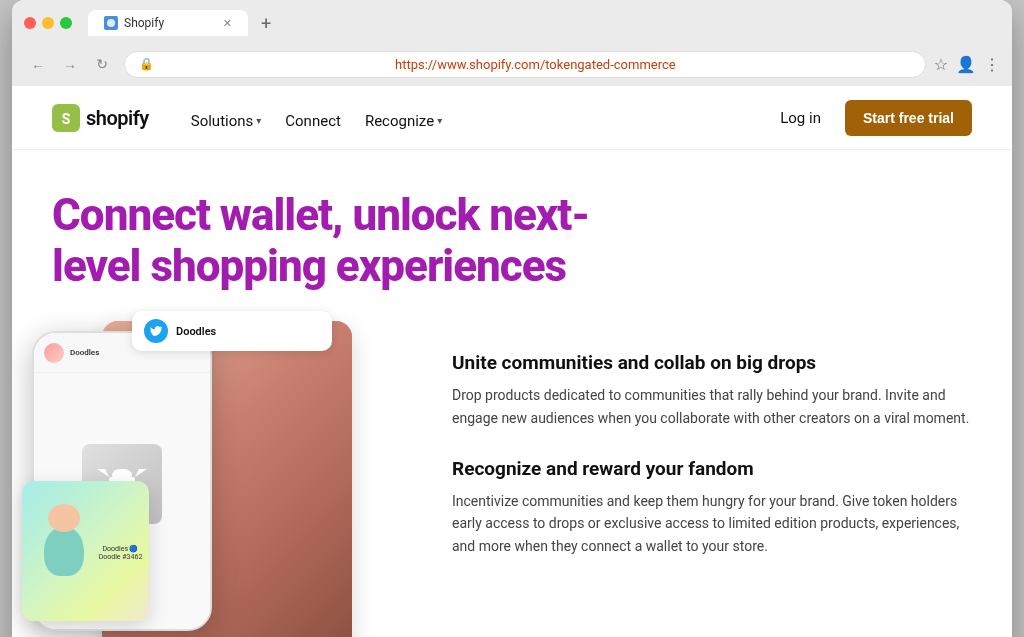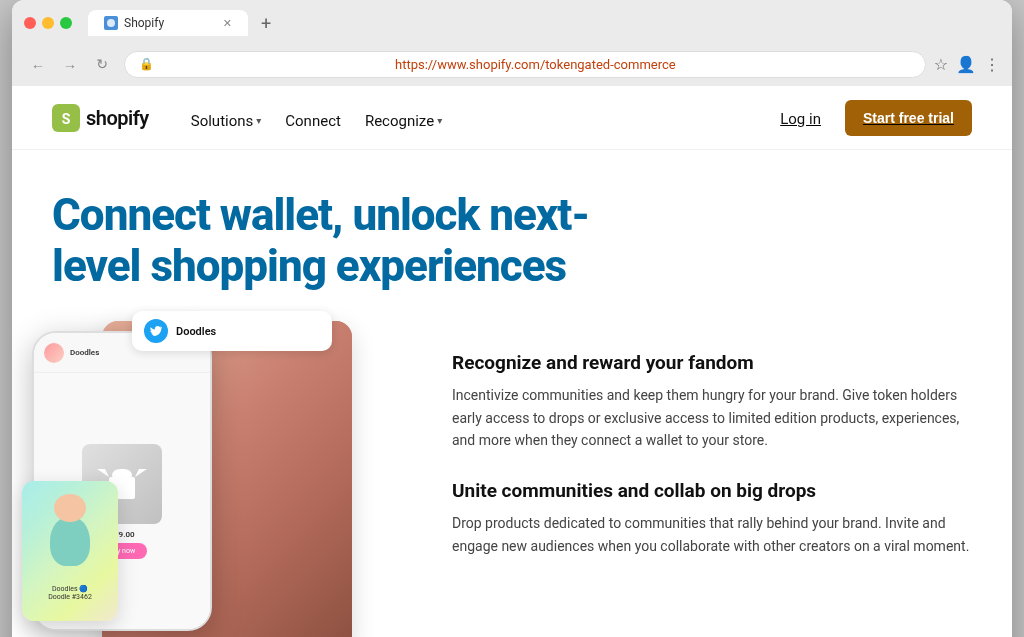--- a/index.html
+++ b/index.html
@@ -217,22 +217,21 @@
     }
 
     .nav-chevron {
       font-size: 10px;
       color: #555;
     }
 
     .nav-actions {
       display: flex;
       gap: 12px;
-      align-items: flex-end;
-      text-decoration: underline;
+      align-items: center;
     }
 
     .btn-login {
       font-size: 15px;
       color: #111;
       cursor: pointer;
       padding: 8px 12px;
     }
 
     .btn-trial {
@@ -248,21 +247,21 @@
 
     
     .hero-section {
       padding: 48px 40px 20px 40px;
       max-width: 560px;
     }
 
     .hero-title {
       font-size: 44px;
       font-weight: 800;
-      color: #0369a1;
+      color: #a21caf;
       line-height: 1.15;
       letter-spacing: -1px;
     }
 
     
     .main-content {
       display: flex;
       padding: 0 40px 40px 40px;
       gap: 60px;
       align-items: flex-start;
@@ -413,27 +412,27 @@
       font-size: 7px;
       margin-top: 4px;
       cursor: pointer;
     }
 
     
     .nft-card {
       position: absolute;
       bottom: 30px;
       left: -30px;
-      width: 96px;
+      width: 127px;
       height: 140px;
       background: linear-gradient(135deg, #a8edea, #b8f0d8, #d4f5c0, #e8f8a0, #f0e8d0);
       border-radius: 12px;
       box-shadow: 0 6px 20px rgba(0,0,0,0.15);
       display: flex;
-      flex-direction: column;
+      flex-direction: row;
       align-items: center;
       justify-content: center;
       z-index: 6;
       overflow: hidden;
     }
 
     .nft-character {
       width: 70px;
       height: 80px;
       position: relative;
@@ -625,24 +624,24 @@
           <div class="nft-label">
             <div>Doodles 🔵</div>
             <div>Doodle #3462</div>
           </div>
         </div>
 
       </div>
 
       <div class="right-content">
         <div class="feature-block">
+          <h3 class="feature-title">Unite communities and collab on big drops</h3>
+          <p class="feature-text">Drop products dedicated to communities that rally behind your brand. Invite and engage new audiences when you collaborate with other creators on a viral moment.</p>
+        </div>
+        <div class="feature-block">
           <h3 class="feature-title">Recognize and reward your fandom</h3>
           <p class="feature-text">Incentivize communities and keep them hungry for your brand. Give token holders early access to drops or exclusive access to limited edition products, experiences, and more when they connect a wallet to your store.</p>
-        </div>
-        <div class="feature-block">
-          <h3 class="feature-title">Unite communities and collab on big drops</h3>
-          <p class="feature-text">Drop products dedicated to communities that rally behind your brand. Invite and engage new audiences when you collaborate with other creators on a viral moment.</p>
         </div>
       </div>
 
     </div>
   </div>
 </div>
 
 </body></html>

